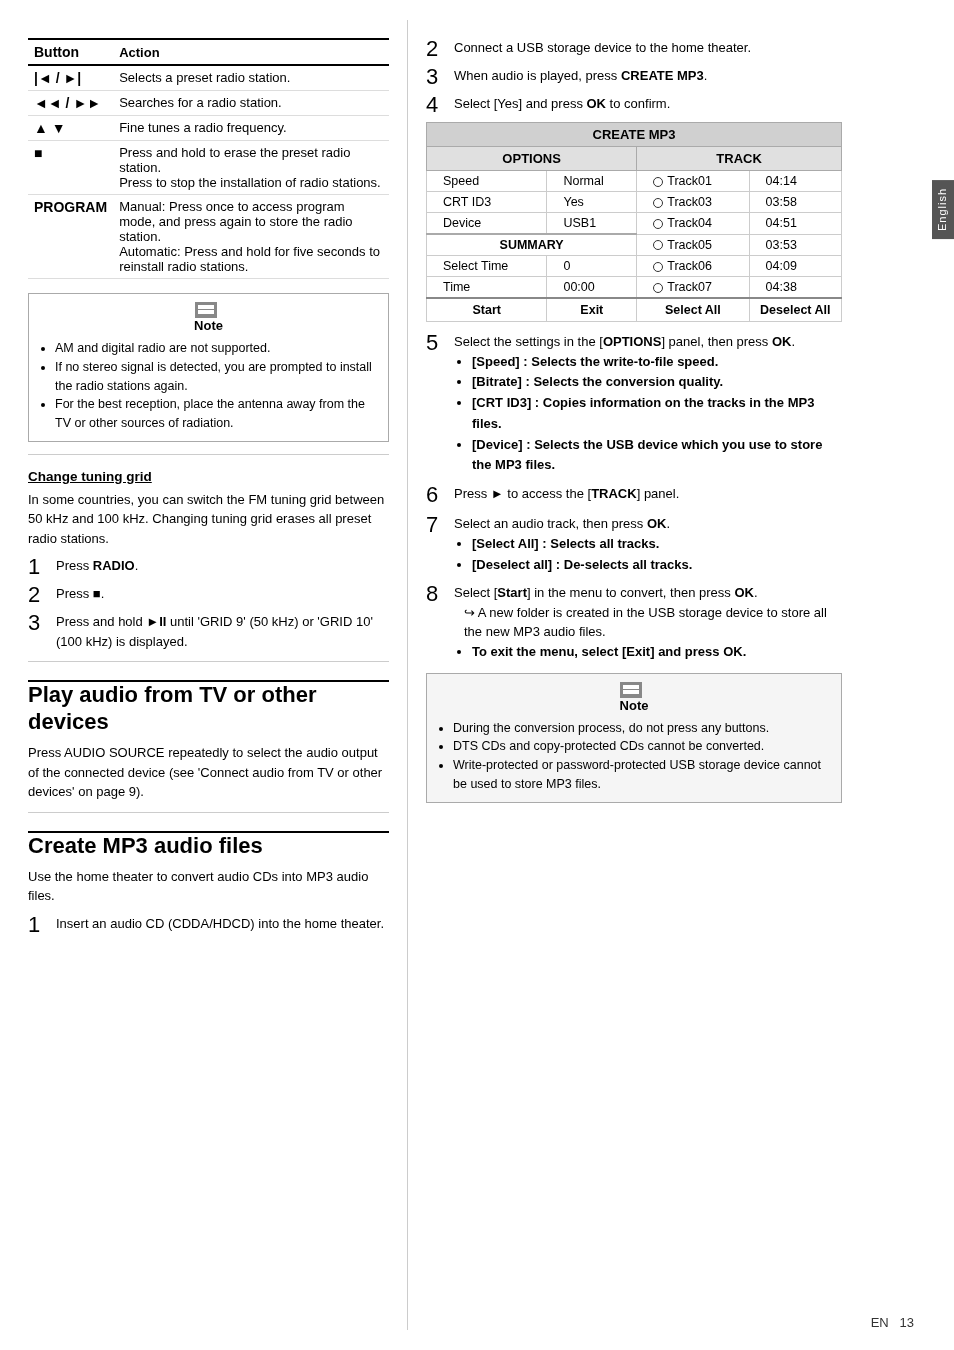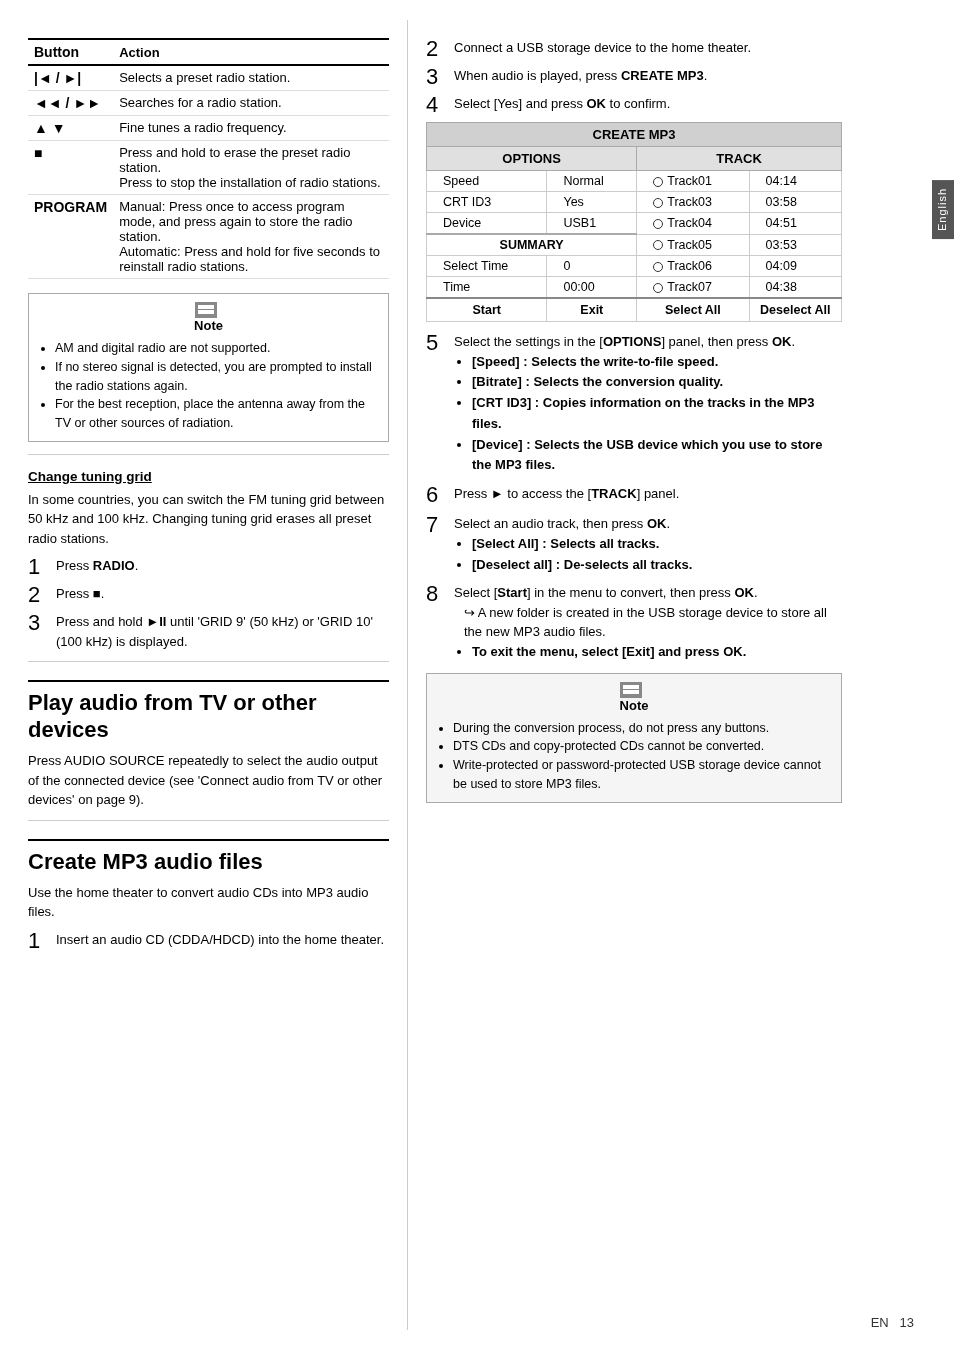--- a/index.html
+++ b/index.html
@@ -127,21 +127,20 @@
       flex-shrink: 0;
     }
     .num-content { font-size: 13px; line-height: 1.5; }
     
     .big-title {
       font-size: 22px;
       font-weight: bold;
       line-height: 1.2;
       margin: 18px 0 8px 0;
       border-top: 2px solid #000;
-      padding-top: 8px;
     }
     
     .create-mp3-table {
       width: 100%;
       border-collapse: collapse;
       border: 1px solid #aaa;
       margin-bottom: 10px;
       font-size: 12.5px;
     }
     .create-mp3-table th {

